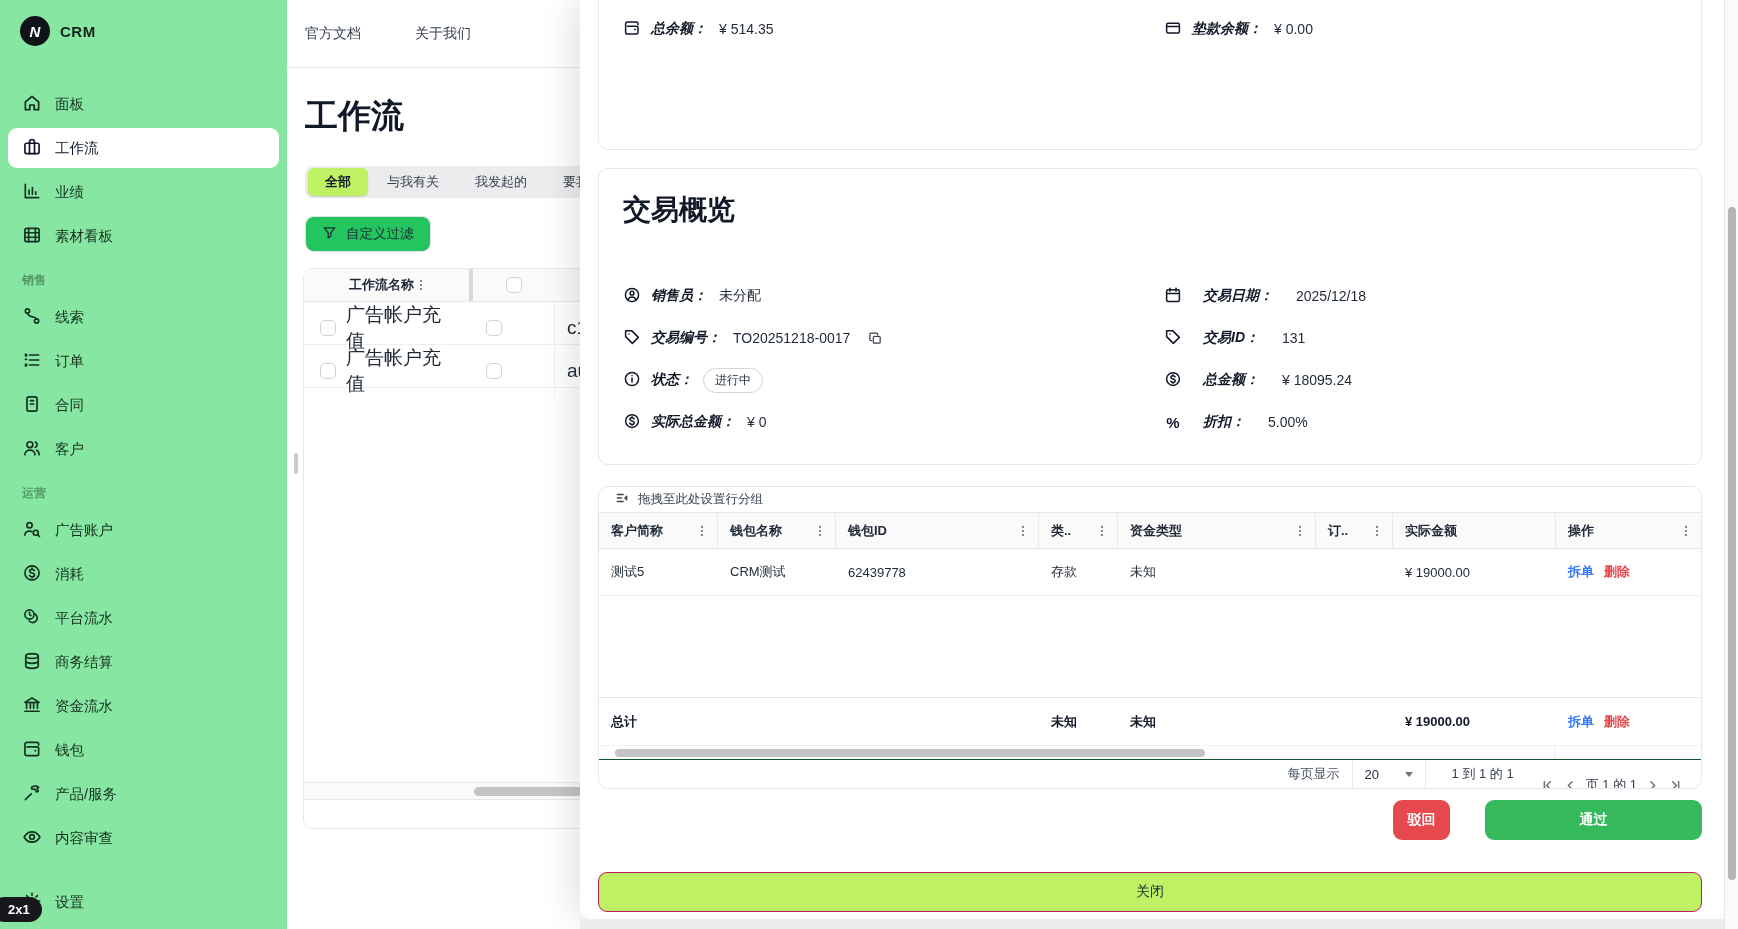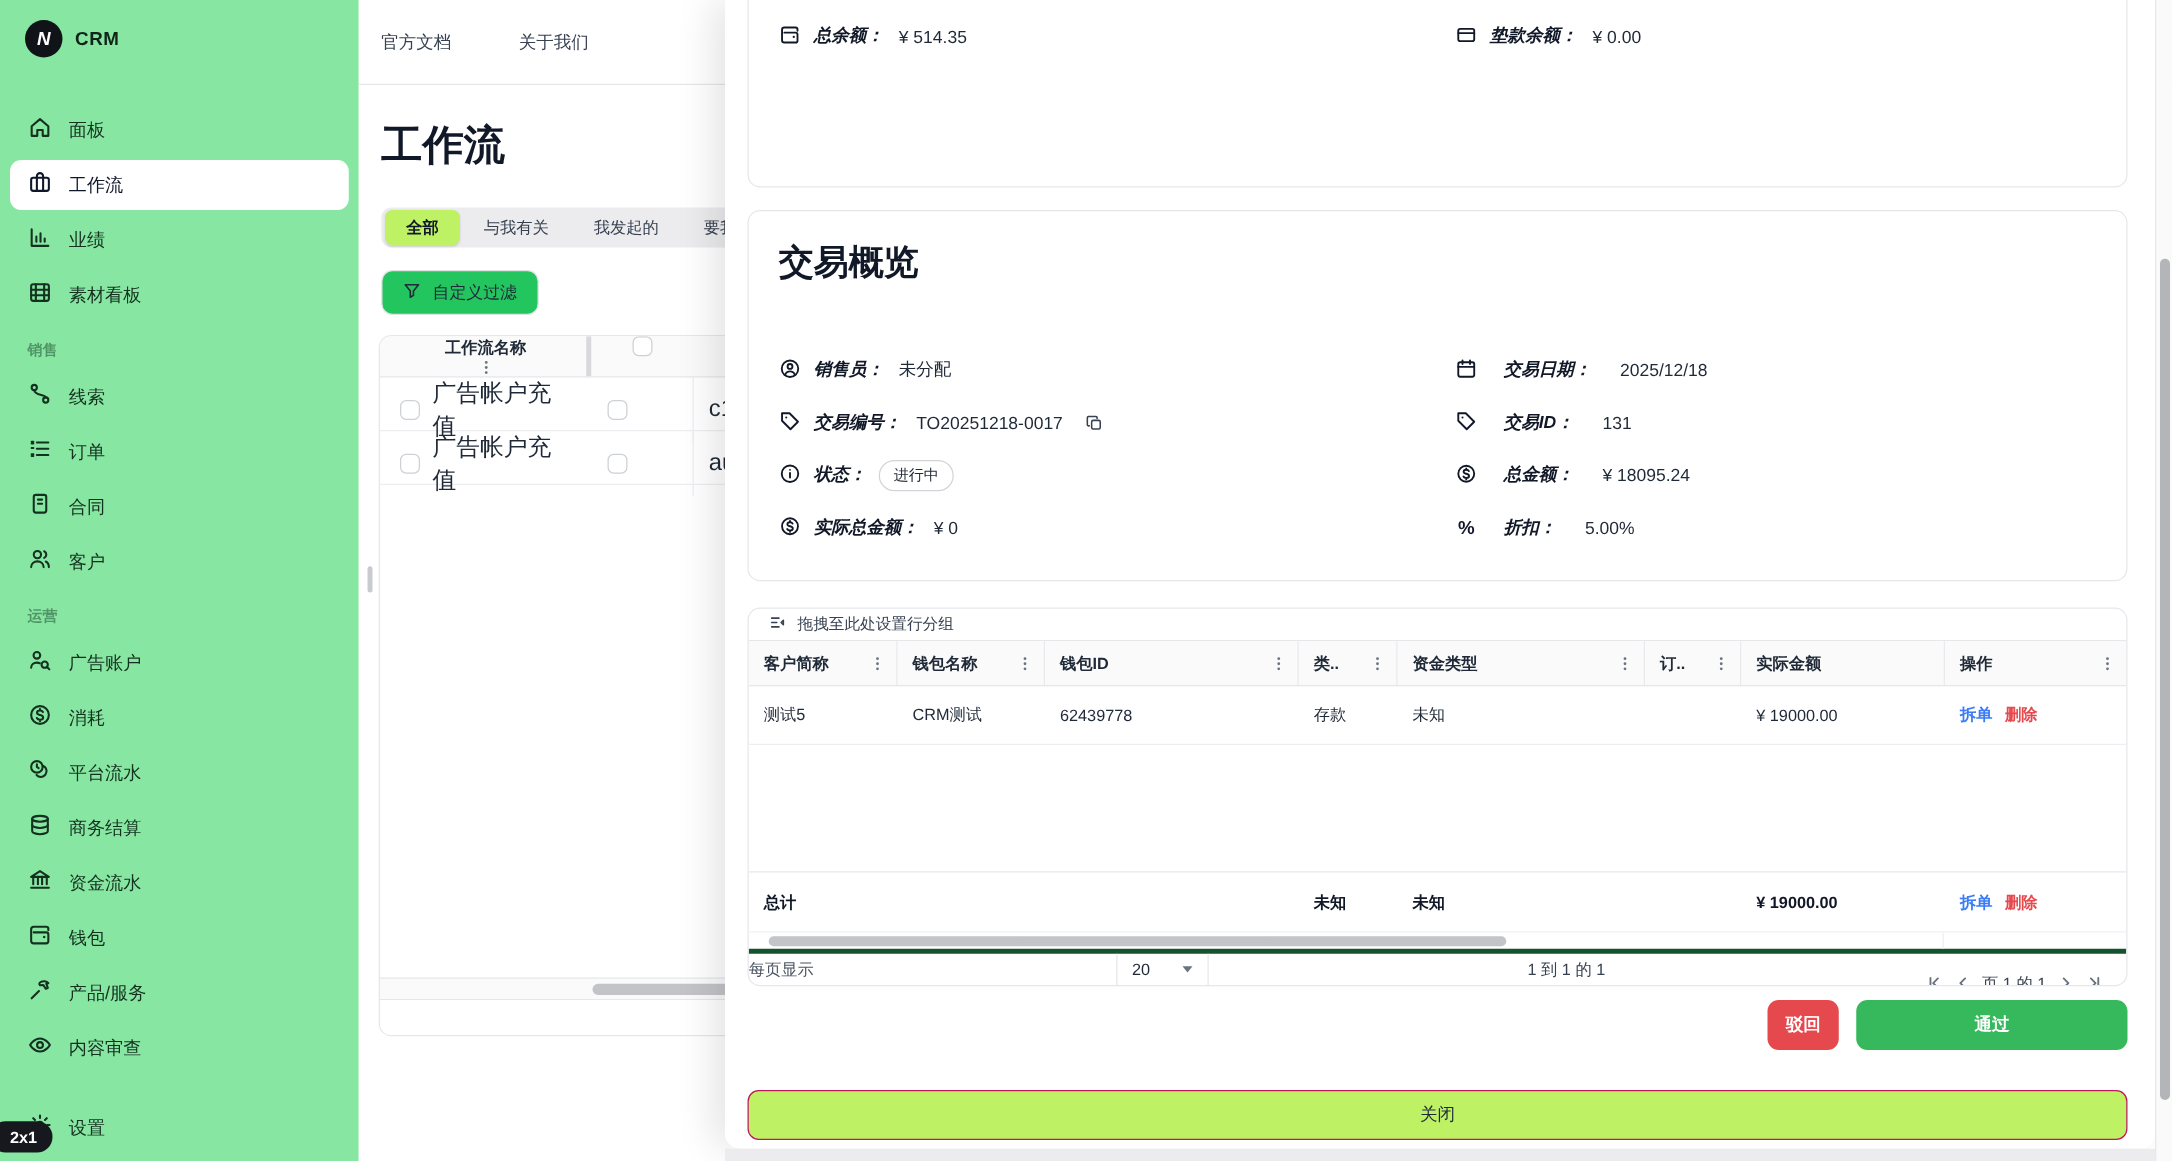--- a/index.html
+++ b/index.html
@@ -27,21 +27,21 @@
   .page-title { position:absolute; left:18px; top:94px; font-size:33px; font-weight:700; color:#111827; }
   .tabsbar { position:absolute; left:18px; top:166px; height:32px; width:560px; background:#ececee; border-radius:8px; display:flex; align-items:center; padding:3px; gap:2px; }
   .tab { font-size:13px; color:#374151; padding:5px 17px; border-radius:6px; white-space:nowrap; cursor:pointer; }
   .tab.active { background:#bef264; color:#111827; font-weight:600; box-shadow:0 1px 2px rgba(0,0,0,.12); }
   .filter-btn { position:absolute; left:18px; top:216px; height:36px; display:inline-flex; align-items:center; gap:9px; padding:0 16px; border:1px solid #e0e2e6; border-radius:9px; background:#22c55e; font-size:13.5px; color:#1f2937; cursor:pointer; }
   .filter-btn svg { width:15px; height:15px; }
 
   .bg-card { position:absolute; left:16px; top:268px; width:600px; height:561px; border:1px solid #e5e7eb; border-radius:10px; background:#fff; overflow:hidden; display:flex; flex-direction:column; }
   .bg-grid { display:grid; grid-template-columns:165px 4px 81px 1fr; }
   .bg-head { background:#fafafa; border-bottom:1px solid #e5e7eb; height:33px; }
-  .bg-head .hcell { display:flex; align-items:center; justify-content:flex-start; padding:0 12px 0 16px; font-size:13px; font-weight:600; color:#1f2937;flex-direction:column; }
+  .bg-head .hcell { display:flex; align-items:center; justify-content:center; padding:0 12px 0 16px; font-size:13px; font-weight:600; color:#1f2937; }
   .vdivider { background:#d9d9dc; }
   .bg-row { height:43px; border-bottom:1px solid #eceef1; }
   .bg-row .cell { display:flex; align-items:center; gap:10px; padding:0 12px 0 16px; font-size:19px; color:#1f2937; }
   .bg-row .cell.cb-only { padding-left:13px; }
   .bg-row .cell.detail { border-left:1px solid #eceef1; padding-left:12px; color:#1f2937; }
   .checkbox { width:16px; height:16px; border:1.5px solid #cdd0d5; border-radius:5px; background:#fff; flex:none; cursor:pointer; }
   .bg-fill { flex:1; }
   .bg-footstrip { height:17px; background:#fafafa; border-top:1px solid #e5e7eb; position:relative; }
   .bg-hscroll { position:absolute; left:170px; top:4px; width:300px; height:9px; border-radius:5px; background:#c2c4c8; }
   .bg-pagerow { height:29px; border-top:1px solid #e5e7eb; background:#fff; }
@@ -80,30 +80,30 @@
   .trow .td { display:flex; align-items:center; padding:0 12px; font-size:13px; color:#1f2937; white-space:nowrap; overflow:hidden; }
   .tfill { flex:1; }
   .tfoot { height:48px; border-top:1px solid #e5e7eb; }
   .tfoot .td { display:flex; align-items:center; padding:0 12px; font-size:13px; font-weight:700; color:#111827; white-space:nowrap; }
   .td.actions { gap:10px; font-weight:600; }
   .link-split { color:#3b7cf6; cursor:pointer; }
   .link-del { color:#e5484d; cursor:pointer; }
   .tscroll { height:14px; position:relative; border-top:1px solid #f0f1f3; }
   .tscroll .track-end { position:absolute; right:0; top:0; width:147px; height:100%; border-left:1px solid #eceef1; }
   .tscroll .thumb { position:absolute; left:16px; top:3px; width:590px; height:8px; background:#c2c4c8; border-radius:4px; cursor:pointer; }
-  .tpager { height:29px; border-top:4px solid #14532d; display:flex; align-items:center; justify-content:space-between; font-size:13px; color:#4b5563; }
+  .tpager { height:29px; border-top:1px solid #14532d; display:flex; align-items:center; justify-content:flex-end; font-size:13px; color:#4b5563; }
   .tpager .pp-label { margin-right:12px; }
   .pp-select { height:100%; width:74px; border-left:1px solid #e5e7eb; border-right:1px solid #e5e7eb; display:flex; align-items:center; justify-content:space-between; padding:0 12px; cursor:pointer; color:#1f2937; }
   .caret-down { width:0; height:0; border-left:4.5px solid transparent; border-right:4.5px solid transparent; border-top:5.5px solid #6b7280; }
   .range-text { margin:0 26px 0 26px; color:#374151; }
   .pager-icons { display:flex; align-items:center; gap:8px; padding-right:18px; color:#6b7280;margin-top:22px; }
   .pager-icons svg { width:15px; height:15px; cursor:pointer; }
   .page-text { color:#374151; }
 
-  .drawer-actions { position:absolute; left:18px; top:800px; width:1104px; display:flex; justify-content:flex-end; gap:14px; }
+  .drawer-actions { position:absolute; left:18px; top:800px; width:1104px; display:flex; justify-content:flex-end; gap:35px; }
   .btn { height:40px; border:none; border-radius:9px; font-size:14px; font-weight:600; color:#fff; cursor:pointer; font-family:inherit; }
   .btn-reject { width:57px; background:#e5484d; }
   .btn-approve { width:217px; background:#36b95c; }
   .btn-close { position:absolute; left:18px; top:872px; width:1104px; height:40px; background:#bef264; border:1px solid #be185d; border-radius:9px; font-size:14px; color:#1f2937; cursor:pointer; font-family:inherit; }
 
   
   .win-scrollbar { position:absolute; right:0; top:0; width:14px; height:929px; background:#fafafa; border-left:1px solid #e8e8e8; }
   .win-scrollbar .thumb { position:absolute; left:3px; width:8px; top:207px; height:673px; background:#b3b5b9; border-radius:4px; cursor:pointer; }
 
   .kebab { display:inline-flex; cursor:pointer; }

